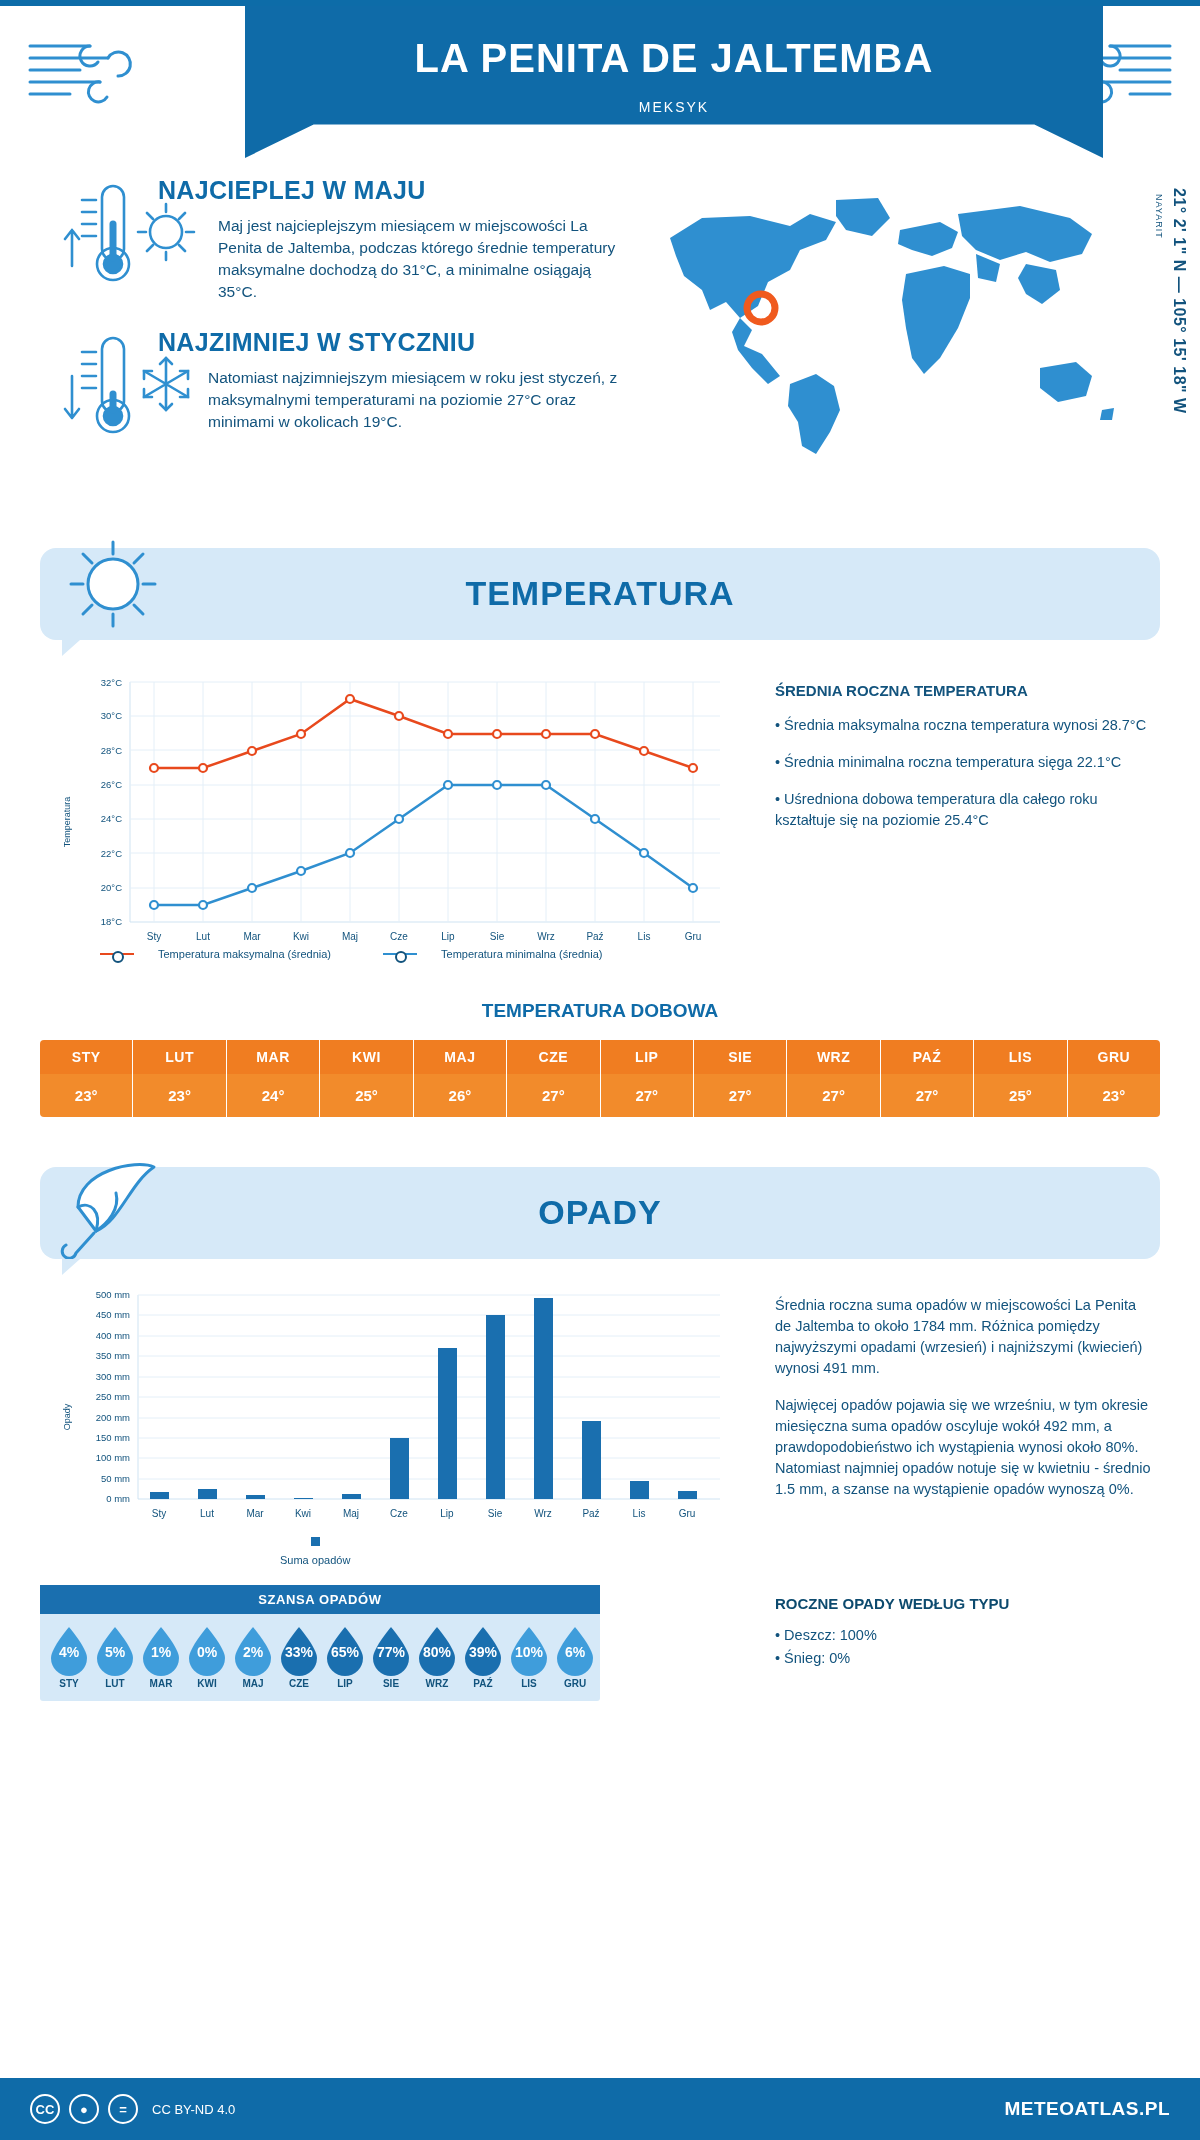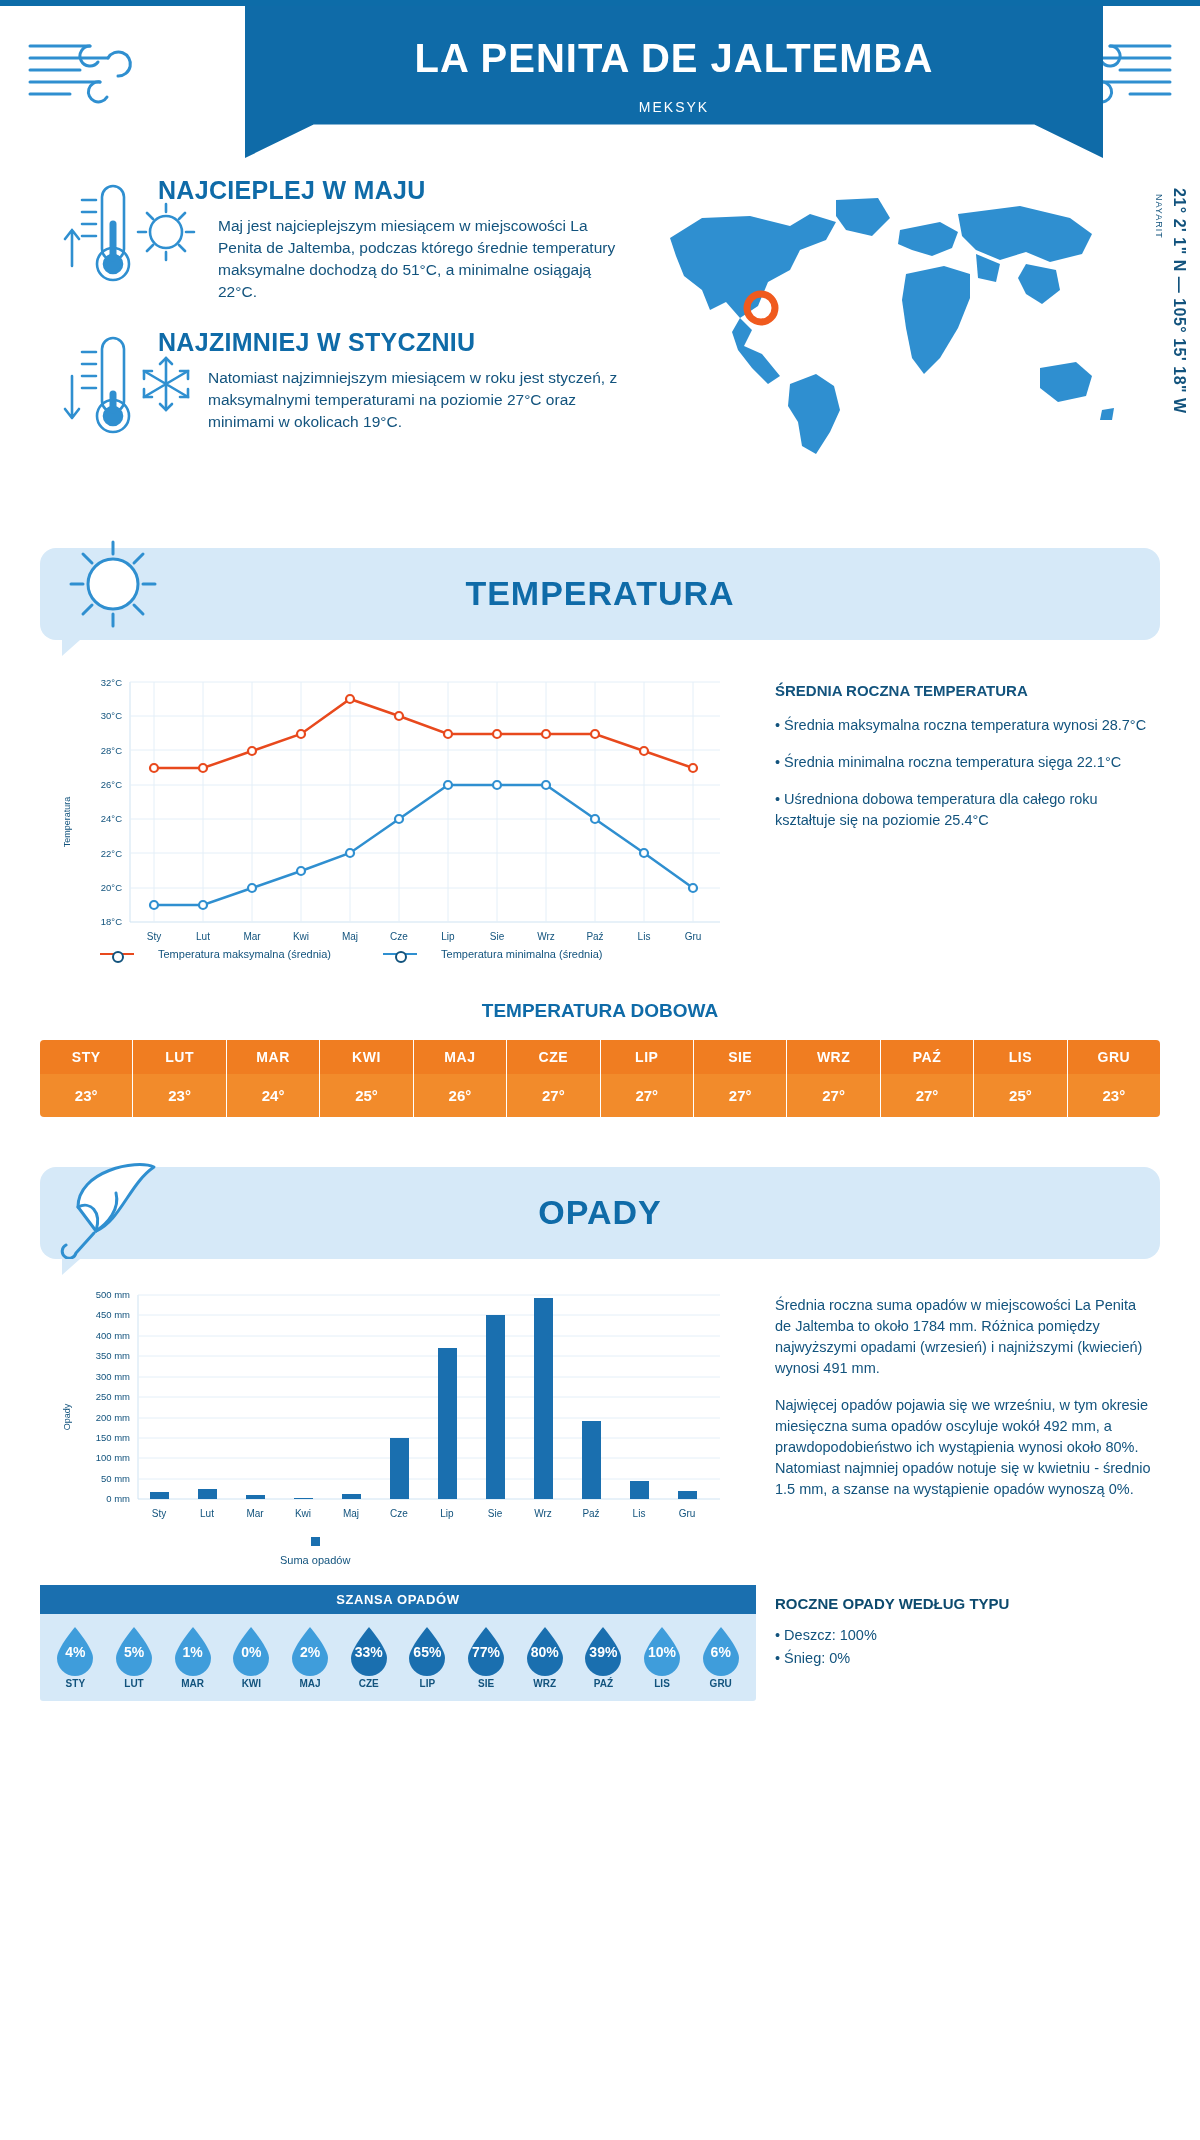--- a/index.html
+++ b/index.html
@@ -115,21 +115,21 @@
 
   
   .precip-area { position:relative; height:300px; margin-top:22px; }
   .bar-box { position:absolute; left:60px; top:6px; width:680px; height:250px; }
   .bar-legend { position:absolute; left:280px; top:256px; font-size:11px; color:#12537d; display:flex; align-items:center; gap:8px;flex-direction:column; }
   .bar-legend-sq { width:9px; height:9px; background:#1a6faf; }
   .precip-side { position:absolute; left:775px; top:14px; width:380px; }
 
   
   .chance-wrap { position:relative; height:160px; margin-top:4px; }
-  .chance-table { position:absolute; left:40px; top:0; width:716px; background:#d6e9f8; border-radius:3px; }
+  .chance-table { position:absolute; left:40px; top:0; width:560px; background:#d6e9f8; border-radius:3px; }
   .chance-title { background:#1a6faf; color:#fff; text-align:center; font-size:13px; font-weight:bold; padding:7px 0; letter-spacing:0.6px; }
   .chance-row { display:flex; padding:10px 6px 12px 6px; }
   .chance-cell { flex:1; text-align:center; position:relative; }
   .drop { position:relative; width:46px; height:52px; margin:0 auto; }
   .drop svg { display:block; }
   .drop-val {
     position:absolute; left:0; right:0; top:20px; text-align:center;
     font-size:14px; font-weight:bold; color:#ffffff;
   }
   .chance-month { font-size:10px; font-weight:bold; color:#12537d; margin-top:2px; }
@@ -202,21 +202,21 @@
           <circle cx="65" cy="84" r="9" fill="#2f8fd0"></circle>
           <path d="M65 44 V78" stroke-width="7"></path>
           <path d="M34 20 H48 M34 32 H48 M34 44 H48 M34 56 H48"></path>
           <path d="M24 86 V50 M24 50 l-7 9 M24 50 l7 9"></path>
           <circle cx="118" cy="52" r="16"></circle>
           <path d="M118 24 V32 M118 72 V80 M90 52 H98 M138 52 H146
                    M99 33 l6 6 M131 65 l6 6 M137 33 l-6 6 M105 65 l-6 6"></path>
         </g>
       </svg>
       <div class="intro-head">NAJCIEPLEJ W MAJU</div>
-      <div class="intro-text">Maj jest najcieplejszym miesiącem w miejscowości La Penita de Jaltemba, podczas którego średnie temperatury maksymalne dochodzą do 51°C, a minimalne osiągają 22°C.</div>
+      <div class="intro-text">Maj jest najcieplejszym miesiącem w miejscowości La Penita de Jaltemba, podczas którego średnie temperatury maksymalne dochodzą do 31°C, a minimalne osiągają 35°C.</div>
     </div>
 
     <div class="intro-block ib2">
       <svg class="intro-icons" viewBox="0 0 160 120">
         <g stroke="#2f8fd0" stroke-width="2.6" fill="none" stroke-linecap="round">
           <rect x="54" y="6" width="22" height="74" rx="11"></rect>
           <circle cx="65" cy="84" r="16"></circle>
           <circle cx="65" cy="84" r="9" fill="#2f8fd0"></circle>
           <path d="M65 62 V78" stroke-width="7"></path>
           <path d="M34 20 H48 M34 32 H48 M34 44 H48 M34 56 H48"></path>
@@ -636,14 +636,23 @@
       </div>
     </div>
 
     <div class="types">
       <div class="types-head">ROCZNE OPADY WEDŁUG TYPU</div>
       <div class="types-p">• Deszcz: 100%</div>
       <div class="types-p">• Śnieg: 0%</div>
     </div>
   </div>
 
+  <div class="footer">
+    <div class="cc-badges">
+      <div class="cc-badge">CC</div>
+      <div class="cc-badge">●</div>
+      <div class="cc-badge">=</div>
+    </div>
+    <div class="cc-text">CC BY-ND 4.0</div>
+    <div class="footer-brand">METEOATLAS.PL</div>
+  </div>
 
 </div>
 
 </body></html>

